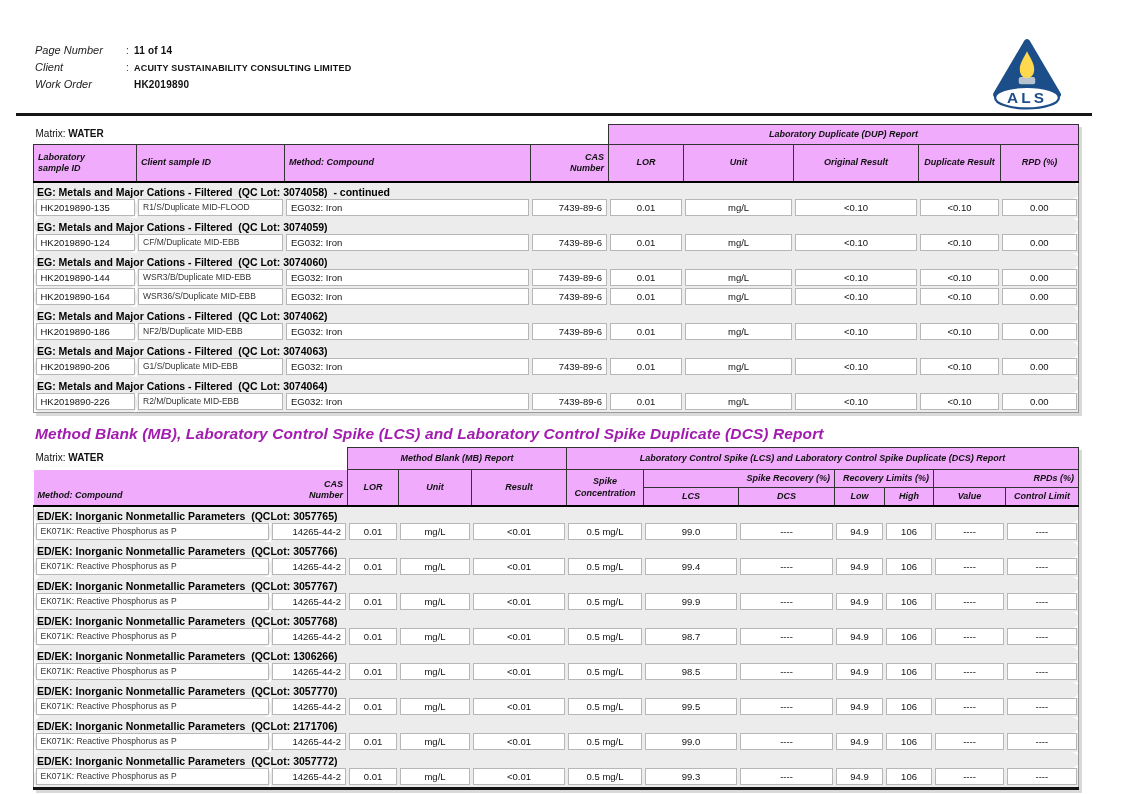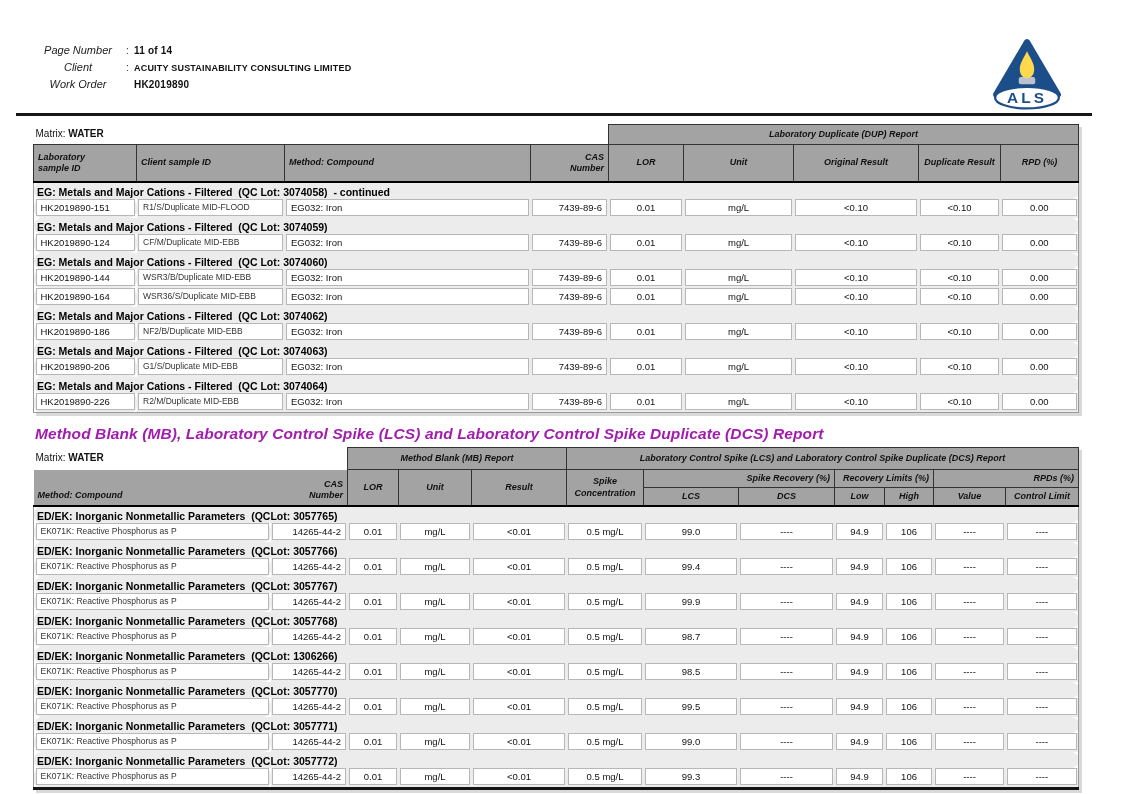--- a/index.html
+++ b/index.html
@@ -5,34 +5,34 @@
   html,body { margin:0; padding:0; background:#fff; }
   .page {
     width:1122px; height:794px; position:relative; background:#fff;
     font-family:"Liberation Sans", sans-serif; color:#111; overflow:hidden;
   }
 
   
   .page-header { display:flex; justify-content:space-between; padding:38px 28px 0 35px; }
   .meta { padding-top:6px; }
   .meta-row { display:flex; align-items:baseline; height:16px; margin-bottom:1px; }
-  .meta-label { width:86px; font-style:italic; font-size:11px; color:#222;text-align:center; }
+  .meta-label { width:86px; font-style:italic; font-size:11px; color:#222; }
   .meta-colon { width:13px; font-size:10px; color:#333; text-align:center; }
   .meta-value { font-weight:bold; font-size:10px; color:#111; letter-spacing:.2px; }
   .meta-row.client .meta-value { font-size:9px; }
   .logo { width:78px; height:72px; margin-right:28px; }
 
   .header-rule { height:3px; background:#161616; margin:3px 30px 0 16px; }
 
   
   .tbl-wrap { margin:8px 44px 8px 33px; }
   table.qc { border-collapse:collapse; table-layout:fixed; width:1045px;
              box-shadow:3px 3px 0 #d9d9d9; }
   thead th, thead td { font-weight:bold; font-style:italic; font-size:9px; line-height:1.25;
-             background:#a3a3a3; vertical-align:middle; padding:1px 4px; }
+             background:#f0abfc; vertical-align:middle; padding:1px 4px; }
   thead .band  { border:1px solid #333; text-align:center; height:17px; }
   thead .h     { border:1px solid #333; }
   thead .al { text-align:left; } thead .ac { text-align:center; } thead .ar { text-align:right;padding-left:33px; }
   .wrapnarrow { display:inline-block; max-width:68px; }
 
   
   #dup-table .matrix-cell, #mb-table .matrix-cell {
       border:none; font-style:normal; font-weight:normal; font-size:10px;
       text-align:left; vertical-align:middle; padding-left:2px; background:#fff; }
   #dup-table .cols-row th { height:34px; border-bottom:2px solid #000; }
@@ -134,21 +134,21 @@
           <th class="h ac">Duplicate Result</th>
           <th class="h ac">RPD (%)</th>
         </tr>
       </thead>
       <tbody class="qc-body" id="dup-body">
           <tr class="section-row">
             <td colspan="9">EG: Metals and Major Cations - Filtered  (QC Lot: 3074058)  - continued</td>
           </tr>
           <tr class="data-row">
             <td>
-              <div class="box al">HK2019890-151</div>
+              <div class="box al">HK2019890-135</div>
             </td>
             <td>
               <div class="box al sm">R1/S/Duplicate MID-FLOOD</div>
             </td>
             <td>
               <div class="box al">EG032: Iron</div>
             </td>
             <td>
               <div class="box ar">7439-89-6</div>
             </td>
@@ -649,21 +649,21 @@
               <div class="box ac">106</div>
             </td>
             <td>
               <div class="box ac">----</div>
             </td>
             <td>
               <div class="box ac">----</div>
             </td>
           </tr>
           <tr class="section-row">
-            <td colspan="12">ED/EK: Inorganic Nonmetallic Parameters  (QCLot: 3057771)</td>
+            <td colspan="12">ED/EK: Inorganic Nonmetallic Parameters  (QCLot: 2171706)</td>
           </tr>
           <tr class="data-row">
             <td>
               <div class="box al sm">EK071K: Reactive Phosphorus as P</div>
             </td>
             <td>
               <div class="box ar">14265-44-2</div>
             </td>
             <td>
               <div class="box ac">0.01</div>

